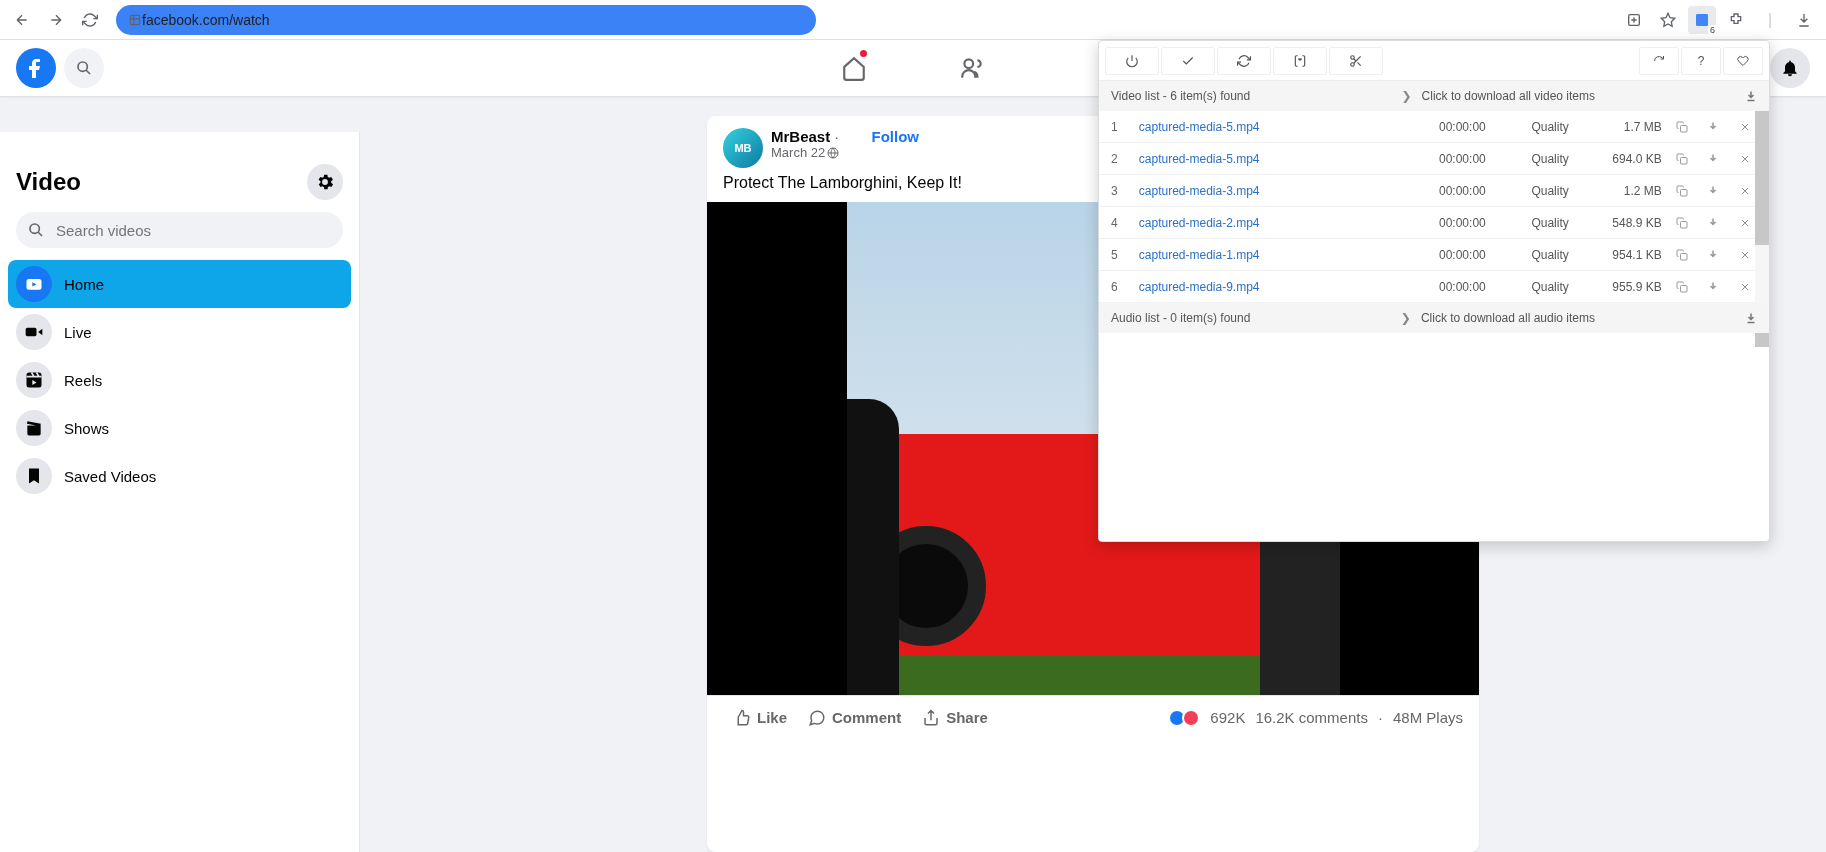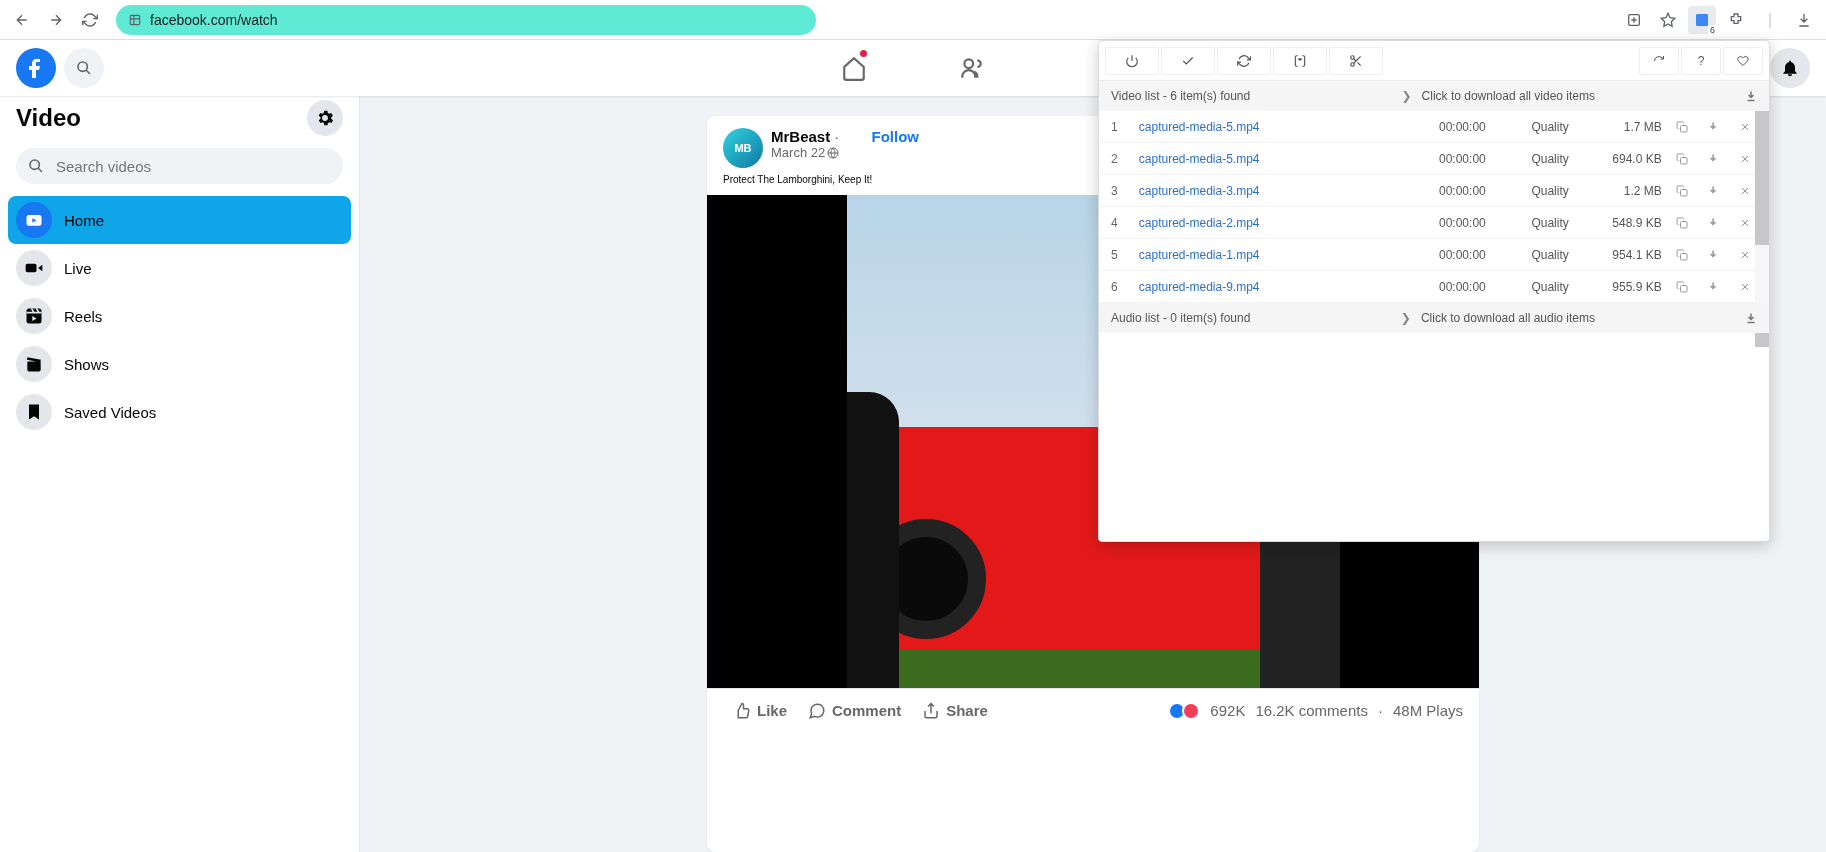--- a/index.html
+++ b/index.html
@@ -1,62 +1,62 @@
 <!DOCTYPE html>
 <html><head>
 <meta charset="utf-8">
 <style>
 * { margin:0; padding:0; box-sizing:border-box; font-family:Helvetica,Arial,sans-serif; }
 body { width:1826px; height:852px; background:#f0f2f5; overflow:hidden; position:relative; }
 
 
 .chrome-bar { height:40px; background:#fff; border-bottom:1px solid #e0e0e0; display:flex; align-items:center; padding:0 8px; gap:6px; }
 .chrome-btn { width:28px; height:28px; display:flex; align-items:center; justify-content:center; border-radius:14px; color:#5f6368; cursor:pointer; }
-.url-wrap { flex:0 0 auto; display:flex; align-items:center; height:30px; background:#5eead4; border-radius:15px; padding:0 12px; margin-left:6px; width:700px; gap:8px; }
+.url-wrap { flex:0 0 auto; display:flex; align-items:center; height:30px; background:#3b82f6; border-radius:15px; padding:0 12px; margin-left:6px; width:700px; }
 .url-txt { font-size:14px; color:#202124; }
 .chrome-spacer { flex:1; }
 .chrome-right { display:flex; align-items:center; gap:6px; }
 .ext-btn { width:28px; height:28px; border-radius:4px; display:flex; align-items:center; justify-content:center; background:#e8eaed; position:relative; }
 .ext-badge { position:absolute; bottom:-1px; right:-1px; font-size:9px; background:#fff; border-radius:3px; padding:0 2px; color:#3c4043; }
 
 
 .fb-header { height:56px; background:#fff; box-shadow:0 1px 2px rgba(0,0,0,0.1); display:flex; align-items:center; padding:0 16px; position:relative; }
 .fb-left { display:flex; align-items:center; gap:8px; }
 .fb-logo { width:40px; height:40px; border-radius:50%; background:#1877f2; display:flex; align-items:center; justify-content:center; }
 .fb-search { width:40px; height:40px; border-radius:50%; background:#f0f2f5; display:flex; align-items:center; justify-content:center; color:#65676b; }
 .fb-middle { position:absolute; left:50%; transform:translateX(-50%); display:flex; gap:8px; }
 .fb-tab { width:110px; height:56px; display:flex; align-items:center; justify-content:center; color:#65676b; border-radius:8px; position:relative; cursor:pointer; }
 .fb-tab-dot { position:absolute; top:10px; right:42px; width:7px; height:7px; border-radius:50%; background:#e41e3f; }
 .fb-right { margin-left:auto; display:flex; gap:8px; }
 .fb-right-btn { width:40px; height:40px; border-radius:50%; background:#e4e6eb; display:flex; align-items:center; justify-content:center; }
 
 
 .content { display:flex; height:calc(852px - 96px); }
-.sidebar { width:360px; background:#fff; padding:4px 8px; border-right:1px solid #e4e6eb; }
+.sidebar { width:360px; background:#fff; padding:32px 8px; border-right:1px solid #e4e6eb;margin-top:36px; }
 .sidebar-head { display:flex; align-items:center; justify-content:space-between; padding:0 8px 12px 8px; }
 .sidebar-title { font-size:24px; font-weight:700; color:#050505; }
 .sidebar-gear { width:36px; height:36px; border-radius:50%; background:#e4e6eb; display:flex; align-items:center; justify-content:center; }
 .sidebar-srch { height:36px; border-radius:18px; background:#f0f2f5; display:flex; align-items:center; padding:0 12px; color:#65676b; gap:12px; margin:0 8px 12px 8px; }
 .sidebar-srch input { border:none; background:transparent; outline:none; font-size:15px; flex:1; }
 .side-item { display:flex; align-items:center; gap:12px; height:48px; padding:0 8px; border-radius:8px; cursor:pointer; font-size:15px; font-weight:500; color:#050505; }
 .side-item.active { background:#0ea5e9; }
 .side-ico { width:36px; height:36px; border-radius:50%; display:flex; align-items:center; justify-content:center; background:#e4e6eb; color:#050505; }
 .side-ico.blue { background:#1877f2; color:#fff; }
 
 
 .feed { flex:1; display:flex; justify-content:center; padding-top:20px; overflow-y:auto; }
 .card { width:772px; background:#fff; border-radius:8px; box-shadow:0 1px 2px rgba(0,0,0,0.1); }
 .card-head { padding:12px 16px 0 16px; display:flex; gap:8px; }
 .avatar { width:40px; height:40px; border-radius:50%; background:linear-gradient(135deg,#34d1e0,#0d7ba1); display:flex; align-items:center; justify-content:center; color:#fff; font-weight:700; font-size:11px; }
 .poster-line { font-size:15px; }
 .poster-name { font-weight:600; color:#050505; }
 .dot-sep { color:#65676b; }
 .follow { color:#1877f2; font-weight:600; cursor:pointer;padding-left:28px; }
 .post-date { font-size:13px; color:#65676b; display:flex; align-items:center; gap:2px; }
-.card-title { padding:6px 16px 10px 16px; font-size:10px; color:#050505; }
+.card-title { padding:6px 16px 10px 16px; font-size:16px; color:#050505; }
 .video-area { height:493px; background:#000; position:relative; display:flex; justify-content:center; }
 .vid-center { width:493px; height:100%; position:relative; overflow:hidden; }
 .sky { position:absolute; top:0; left:0; right:0; height:55%; background:linear-gradient(#b8d4e8,#d4e2ec); }
 .ground { position:absolute; top:48%; left:0; right:0; height:15%; background:#8a6f4e; }
 .grass { position:absolute; bottom:0; left:0; right:0; height:42%; background:#3a6b1f; }
 .car { position:absolute; bottom:8%; left:-10%; width:130%; height:45%; background:#e31919; border-radius:40px 80px 20px 20px / 30px 60px 10px 10px; }
 .wheel { position:absolute; bottom:10%; width:120px; height:120px; border-radius:50%; background:#0a0a0a; border:18px solid #222; }
 .wheel.l { left:4%; }
 .personL { position:absolute; bottom:0; left:-28px; width:80px; height:60%; background:#111; border-radius:20px 30px 0 0; }
 .personR { position:absolute; bottom:0; right:-20px; width:100px; height:65%; background:#222; border-radius:30px 20px 0 0; }

